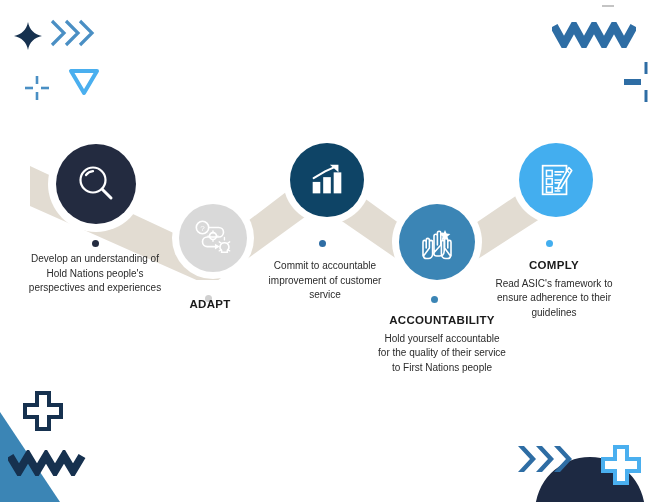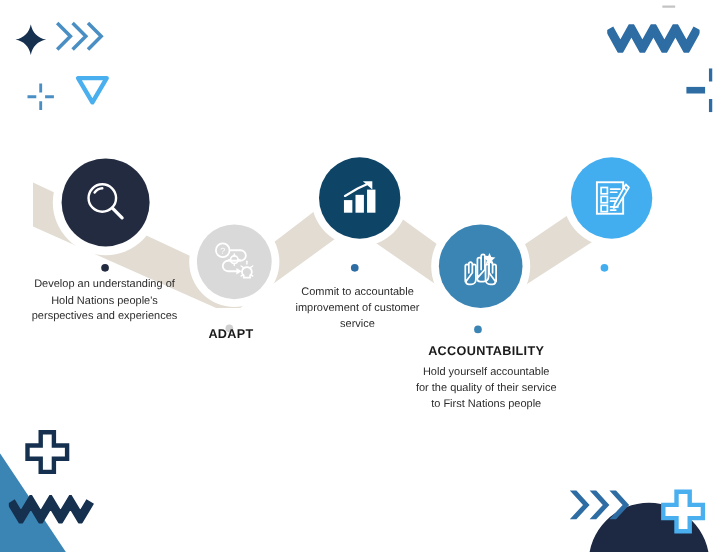--- a/index.html
+++ b/index.html
@@ -256,15 +256,17 @@
           <line x1="21" y1="30.5" x2="28" y2="30.5"></line>
           <line x1="21" y1="33.5" x2="26" y2="33.5"></line>
         </g>
         <path d="M35.5 9 L38.5 12 L27.5 30 L24 31.5 L25 27.5 Z" fill="#43AEEF" stroke="#ffffff" stroke-width="1.7" stroke-linejoin="round"></path>
         <line x1="33" y1="11.5" x2="36" y2="14.5" stroke="#ffffff" stroke-width="1.4"></line>
       </svg>
     </div>
   </div>
   <div class="dot" style="left:546px; top:240px; background:#43AEEF;"></div>
   <div class="label" style="left:492px; top:259px; width:124px;">
+    <p class="title">COMPLY</p>
+    <p class="desc">Read ASIC's framework to ensure adherence to their guidelines</p>
   </div>
 
 </div>
 
 </body></html>

